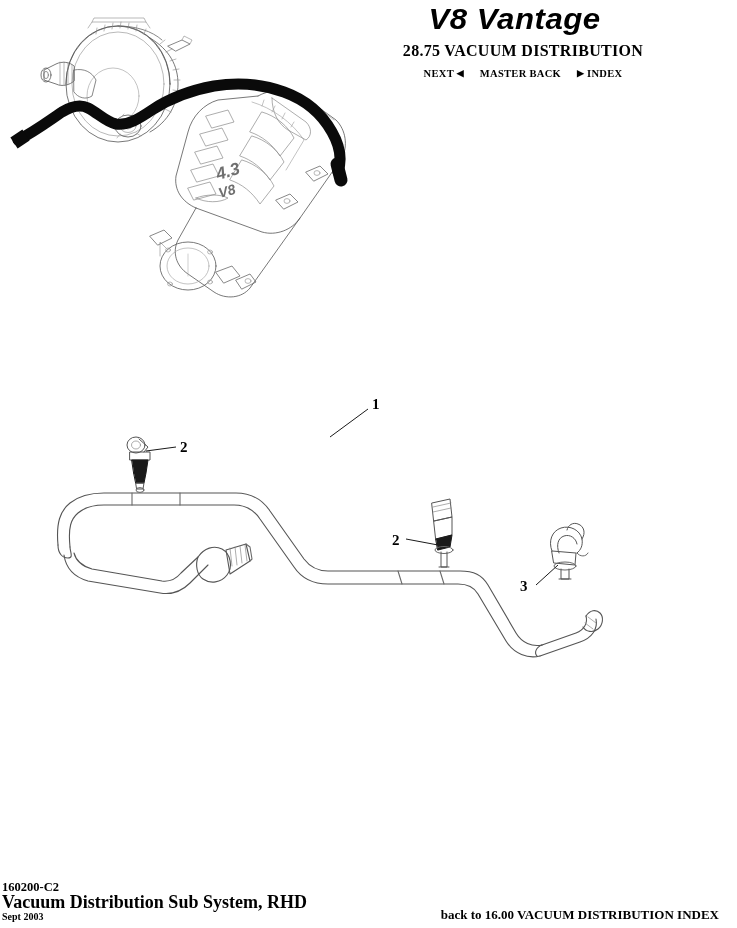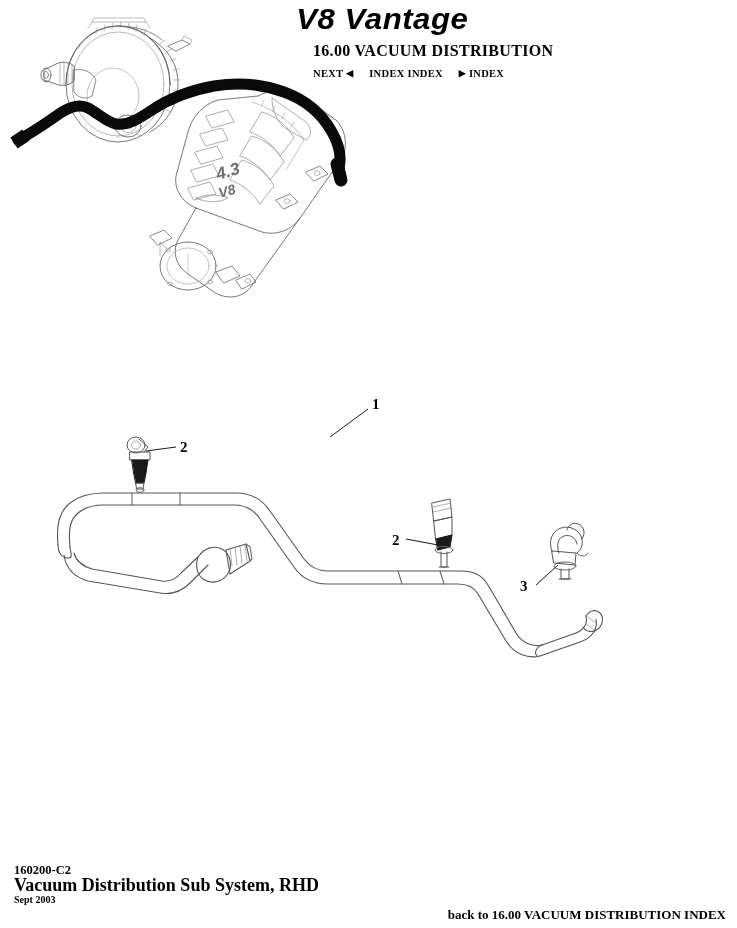--- a/index.html
+++ b/index.html
@@ -16,21 +16,21 @@
     color: #000000;
     overflow: hidden;
   }
 
   
   .header {
     position: absolute;
     top: 0;
     right: 4px;
     width: 420px;
-    text-align: left;
+    text-align: center;
   }
   .brand-logo {
     font-family: "Liberation Sans", sans-serif;
     font-style: italic;
     font-weight: bold;
     font-size: 30px;
     letter-spacing: 0.5px;
     line-height: 34px;
     margin: 2px 0 0 0;
     transform: scaleX(1.04);
@@ -60,42 +60,41 @@
   .nav-bar .arrow {
     font-size: 9px;
     vertical-align: 1px;
   }
   .nav-gap { display: inline-block; width: 10px; }
 
   
   .footer-left {
     position: absolute;
     left: 2px;
-    bottom: 22px;
-    font-family: "Liberation Serif", serif;
-    margin-left: 12px;
+    bottom: 5px;
+    font-family: "Liberation Serif", serif;
   }
   .footer-left .part-no {
     font-weight: bold;
     font-size: 12.5px;
     line-height: 15px;
   }
   .footer-left .desc {
     font-weight: bold;
     font-size: 18px;
     line-height: 15px;
   }
   .footer-left .date {
     font-weight: bold;
     font-size: 10px;
     line-height: 13px;
   }
   .footer-right {
     position: absolute;
-    right: 11px;
+    right: 18px;
     bottom: 5px;
     font-family: "Liberation Serif", serif;
     font-weight: bold;
     font-size: 13px;
     cursor: pointer;
     white-space: nowrap;
     margin-top: 41px;
   }
 
   
@@ -119,26 +118,26 @@
     font-family: "Liberation Serif", serif;
     font-weight: bold;
     font-size: 15px;
   }
 </style>
 </head>
 <body>
 
 <div class="header">
   <div class="brand-logo">V8 Vantage</div>
-  <div class="section-title">16.00 VACUUM DISTRIBUTION</div>
+  <div class="section-title">28.75 VACUUM DISTRIBUTION</div>
   <div class="nav-bar">
     <span class="nav-link">NEXT</span>
     <span class="arrow">◀</span>
     <span class="nav-gap"></span>
-    <span class="nav-link">INDEX INDEX</span>
+    <span class="nav-link">MASTER BACK</span>
     <span class="nav-gap"></span>
     <span class="arrow">▶</span>
     <span class="nav-link">INDEX</span>
   </div>
 </div>
 
 <div class="fig-top">
 <svg width="400" height="310" viewBox="0 0 400 310" xmlns="http://www.w3.org/2000/svg">
   <g fill="none" stroke="#4a4a4a" stroke-width="0.8" stroke-linejoin="round" stroke-linecap="round">
 

